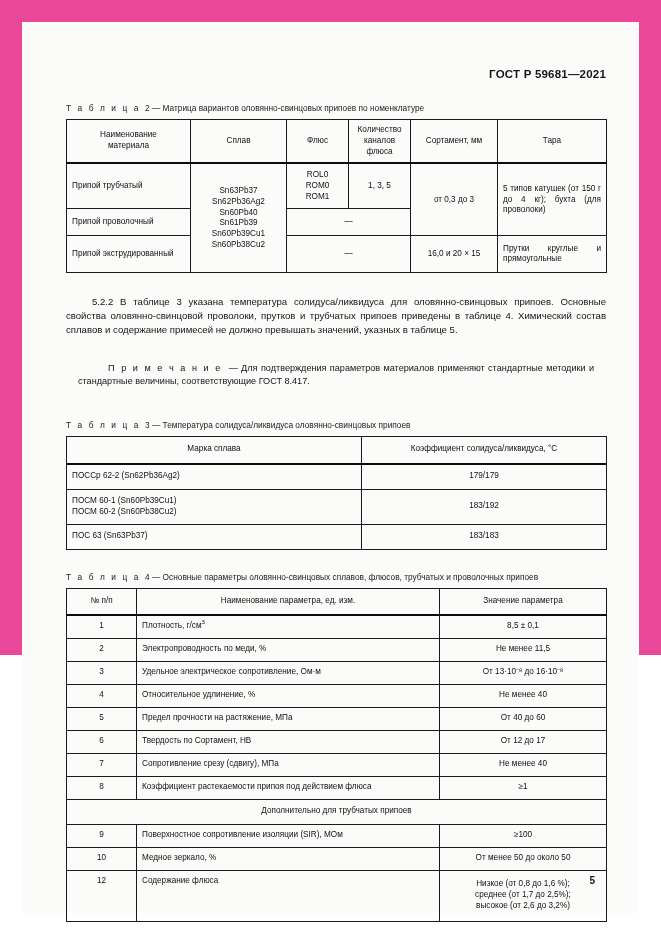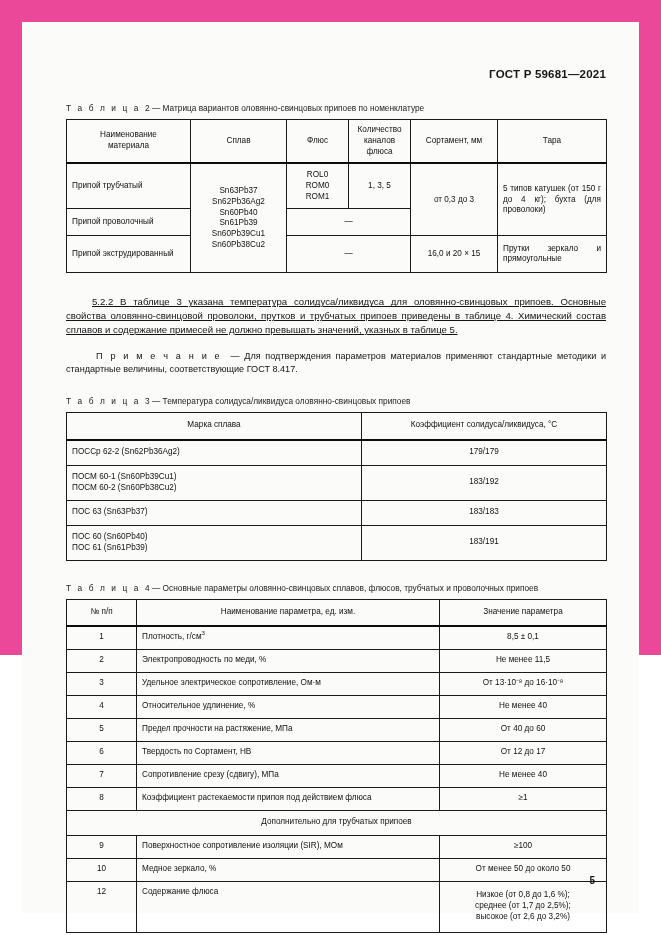--- a/index.html
+++ b/index.html
@@ -90,30 +90,29 @@
   .t2-head-h { height: 34px; }
 
   
   .para {
     font-size: 9.6px;
     line-height: 1.45;
     text-align: justify;
     text-align-last: left;
     color: #131313;
     margin: 0;
-    text-decoration: underline;
   }
   .para .ind { display: inline-block; width: 26px; }
   .note {
     font-size: 9.1px;
     line-height: 1.45;
     text-align: justify;
     text-align-last: left;
     color: #131313;
-    margin: 0;
+    margin: 12px;
   }
   .note .ind { display: inline-block; width: 30px; }
   .note .lbl { letter-spacing: 1.6px; }
 
   .gap-1 { height: 22px; }
   .gap-2 { height: 13px; }
   .gap-3 { height: 19px; }
   .gap-4 { height: 22px; }
 
   sup { font-size: 6.2px; vertical-align: super; line-height: 0; }
@@ -183,21 +182,21 @@
             <td class="l" rowspan="2" style="text-align:justify;text-align-last:left">5 типов катушек (от 150 г до 4 кг); бухта (для проволоки)</td>
           </tr>
           <tr>
             <td class="l" style="height:20px">Припой проволочный</td>
             <td class="c" colspan="2">—</td>
           </tr>
           <tr>
             <td class="l" style="height:30px;text-align:justify;text-align-last:left">Припой экструдированный</td>
             <td class="c" colspan="2">—</td>
             <td class="c">16,0 и 20 × 15</td>
-            <td class="l" style="text-align:justify;text-align-last:left">Прутки зеркало и прямоугольные</td>
+            <td class="l" style="text-align:justify;text-align-last:left">Прутки круглые и прямоугольные</td>
           </tr>
         </tbody>
       </table>
 
       <div class="gap-1"></div>
 
       <p class="para"><span class="ind"></span><span>5.2.2 В таблице 3 указана температура солидуса/ликвидуса для оловянно-свинцовых припоев. Основные свойства оловянно-свинцовой проволоки, прутков и трубчатых припоев приведены в таблице 4. Химический состав сплавов и содержание примесей не должно превышать значений, указных в таблице 5.</span></p>
 
       <div class="gap-2"></div>
 
@@ -228,25 +227,20 @@
             <td class="c">179/179</td>
           </tr>
           <tr>
             <td class="l nowrapish" style="height:28px">ПОСМ 60-1 (Sn60Pb39Cu1)
 ПОСМ 60-2 (Sn60Pb38Cu2)</td>
             <td class="c">183/192</td>
           </tr>
           <tr>
             <td class="l" style="height:18px">ПОС 63 (Sn63Pb37)</td>
             <td class="c">183/183</td>
-          </tr>
-          <tr>
-            <td class="l nowrapish" style="height:28px">ПОС 60 (Sn60Pb40)
-ПОС 61 (Sn61Pb39)</td>
-            <td class="c">183/191</td>
           </tr>
         </tbody>
       </table>
 
       <div class="gap-4"></div>
 
       <div class="tbl-caption">
         <span class="sp">Т а б л и ц а</span>
         &nbsp;<span>4</span>
         <span>— Основные параметры оловянно-свинцовых сплавов, флюсов, трубчатых и проволочных припоев</span>

